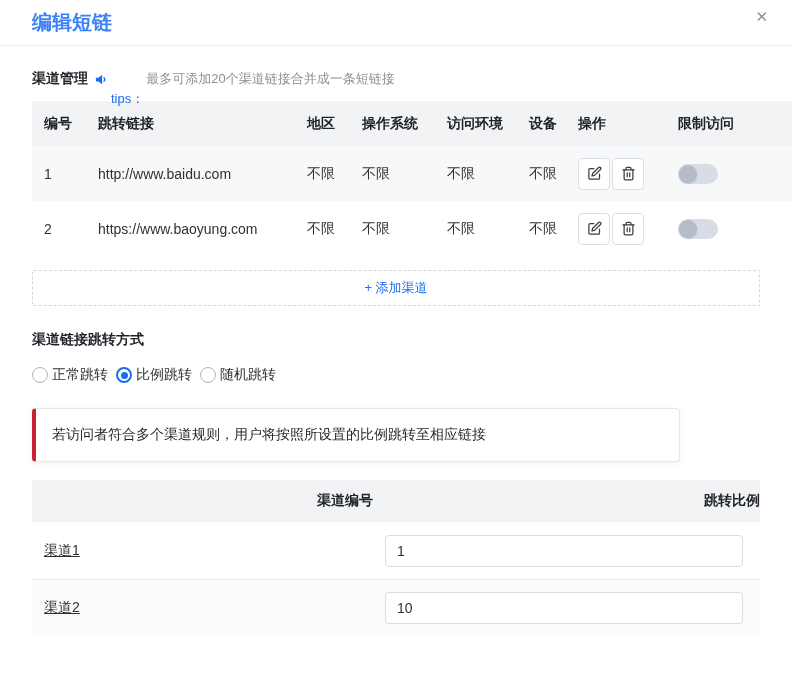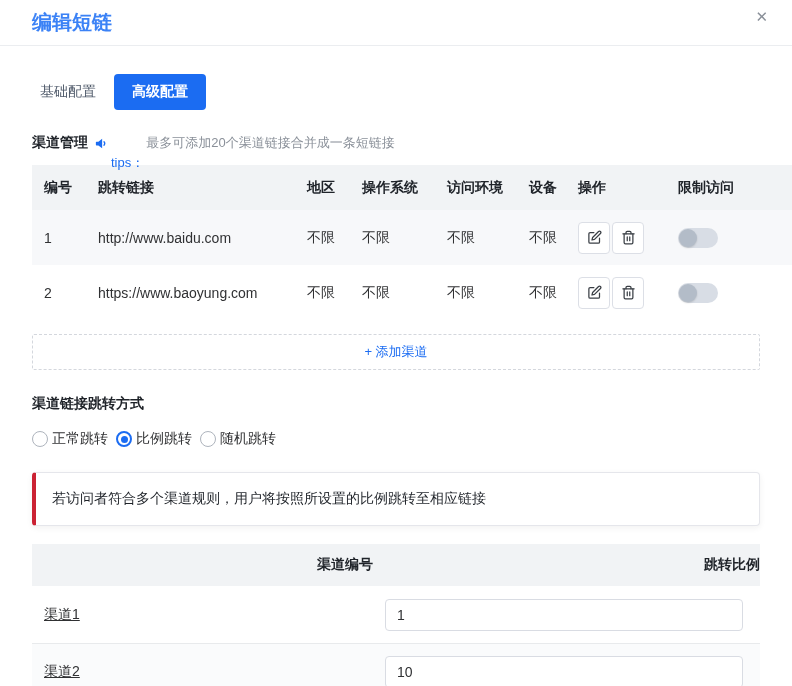--- a/index.html
+++ b/index.html
@@ -72,21 +72,21 @@
   .rdot {
     width: 16px; height: 16px; border: 1px solid #aeb4bd; border-radius: 50%;
     background: #fff; margin-right: 4px; display: inline-flex; align-items: center; justify-content: center;
   }
   .radio.checked .rdot { border: 2px solid var(--accent); }
   .radio.checked .rdot::after {
     content: ""; width: 7px; height: 7px; border-radius: 50%; background: var(--accent);
   }
   
   .alert {
-    margin-top: 24px; width: 728px; border: 1px solid #e5e6eb; border-left: 4px solid var(--alert-red);
+    margin-top: 24px; width: 648px; border: 1px solid #e5e6eb; border-left: 4px solid var(--alert-red);
     border-radius: 4px; padding: 17px 16px; font-size: 14px; color: #1f2329;
     box-shadow: 0 2px 6px rgba(31,35,41,.06); background: #fff;
   }
   
   .ratio-table { margin-top: 18px; width: 728px; }
   .r-head { background: #f1f3f5; height: 42px; display: flex; align-items: center; font-weight: 700; font-size: 14px; color: #1f2329; text-align: right; }
   .r-row { height: 57px; display: flex; align-items: center; font-size: 14px; text-decoration: underline; }
   .r-row + .r-row { border-top: 1px solid #e8eaec; background: #fafbfc; }
   .rc1 { width: 341px; padding-left: 12px; }
   .rc2 { flex: 1; padding-left: 12px; }
@@ -100,24 +100,20 @@
 </head>
 <body>
 
 <div class="dlg-header">
   <span class="dlg-title">编辑短链</span>
 </div>
 <span class="close">✕</span>
 
 <div class="content">
 
-  <div class="tabs">
-    <span class="tab">基础配置</span>
-    <span class="tab active">高级配置</span>
-  </div>
 
   <div class="tips-row">
     <span class="sec-label">渠道管理</span>
     <svg class="megaphone" viewBox="0 0 24 24">
       <path fill="#1b6cf2" d="M3 10v4a1 1 0 0 0 1 1h3l6 4.5V4.5L7 9H4a1 1 0 0 0-1 1z"></path>
       <path fill="none" stroke="#1b6cf2" stroke-width="2" stroke-linecap="round" d="M16 9.2a4.2 4.2 0 0 1 0 5.6"></path>
     </svg>
     <span class="tips-prefix">tips：</span>
     <span class="tips-text">最多可添加20个渠道链接合并成一条短链接</span>
   </div>

